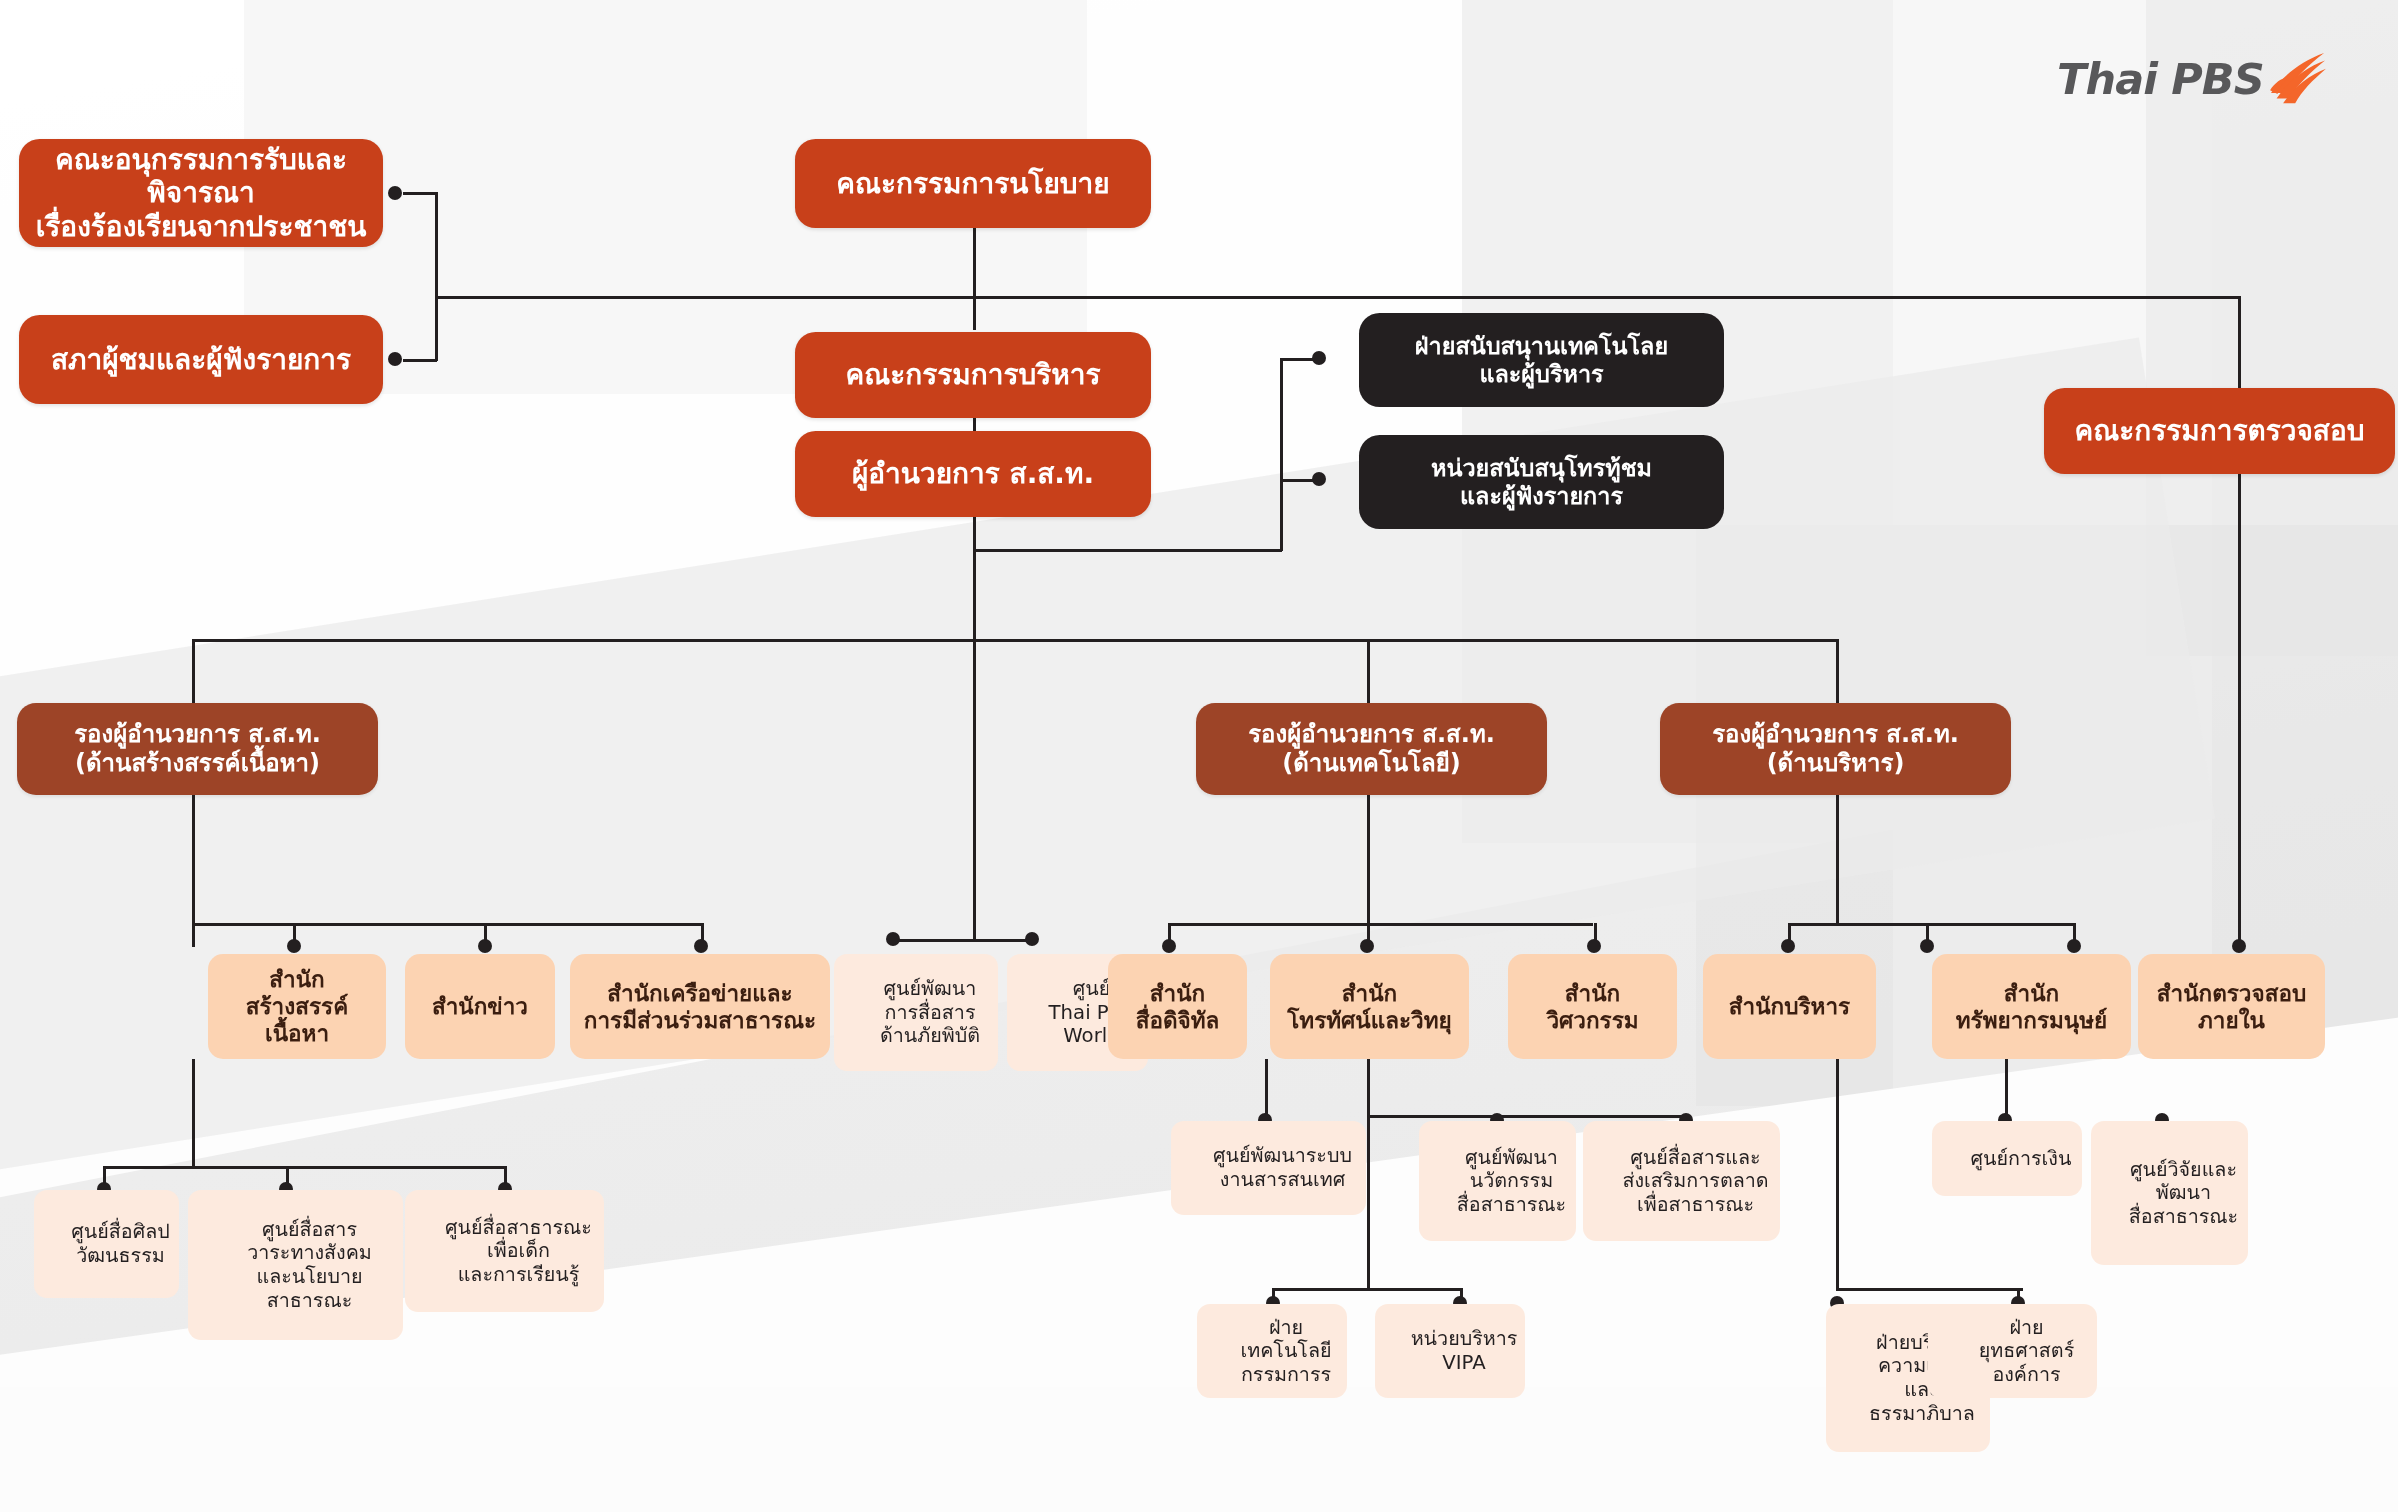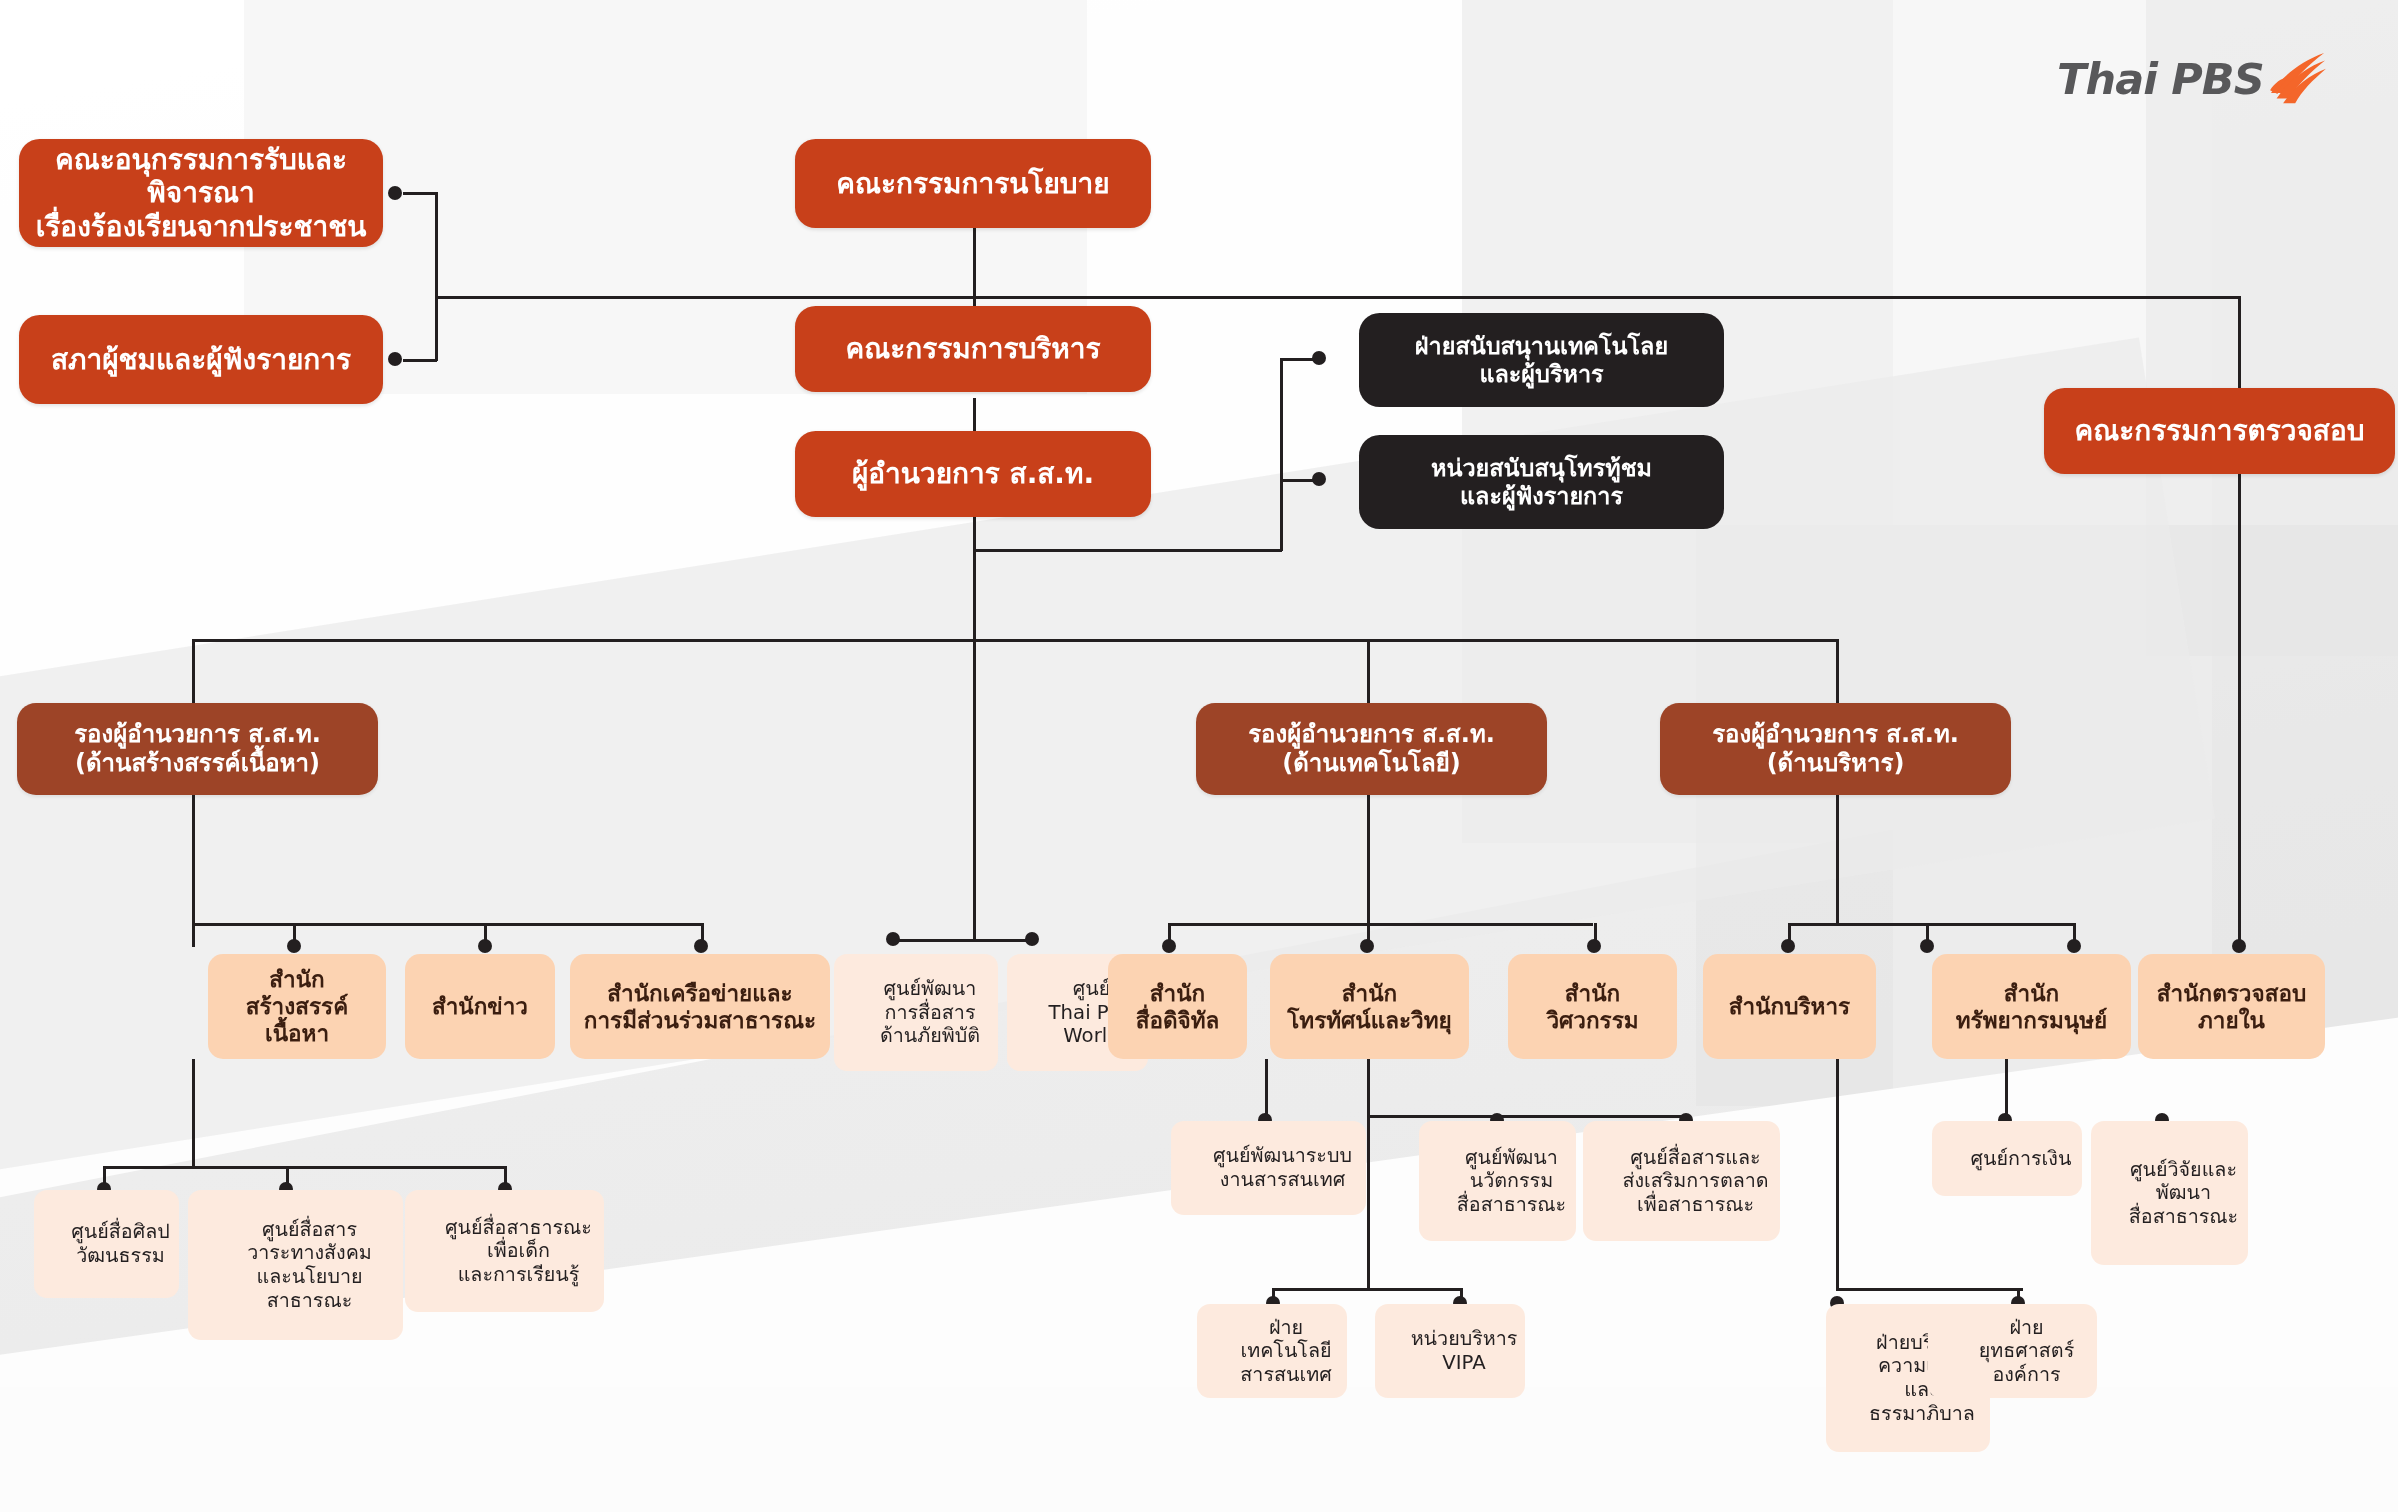--- a/index.html
+++ b/index.html
@@ -275,21 +275,21 @@
   </div>
 
   <div class="node lvl-committee" style="left:795px; top:139px; width:356px; height:89px;">
     <span class="t">คณะกรรมการนโยบาย</span>
   </div>
 
   <div class="node lvl-committee" style="left:19px; top:315px; width:364px; height:89px;">
     <span class="t">สภาผู้ชมและผู้ฟังรายการ</span>
   </div>
 
-  <div class="node lvl-committee" style="left:795px; top:306px; width:356px; height:86px;">
+  <div class="node lvl-committee" style="left:795px; top:332px; width:356px; height:86px;">
     <span class="t">คณะกรรมการบริหาร</span>
   </div>
 
   <div class="node lvl-committee" style="left:795px; top:431px; width:356px; height:86px;align-items:center;">
     <span class="t">ผู้อำนวยการ ส.ส.ท.</span>
   </div>
 
   <div class="node lvl-support" style="left:1359px; top:313px; width:365px; height:94px;">
     <span class="t">
       <span>ฝ่ายสนับสนุานเทคโนโลย</span><br>
@@ -456,21 +456,21 @@
     <span class="t">
       <span>ศูนย์วิจัยและ</span><br>
       <span>พัฒนา</span><br>
       <span>สื่อสาธารณะ</span>
     </span>
   </div>
 
   <div class="node lvl-center small" style="left:1197px; top:1304px; width:150px; height:94px;">
     <span class="t">
       <span>ฝ่ายเทคโนโลยี</span><br>
-      <span>สารสนเทศ</span>
+      <span>กรรมการร</span>
     </span>
   </div>
 
   <div class="node lvl-center small" style="left:1375px; top:1304px; width:150px; height:94px;">
     <span class="t">
       <span>หน่วยบริหาร</span><br>
       <span>VIPA</span>
     </span>
   </div>
 

